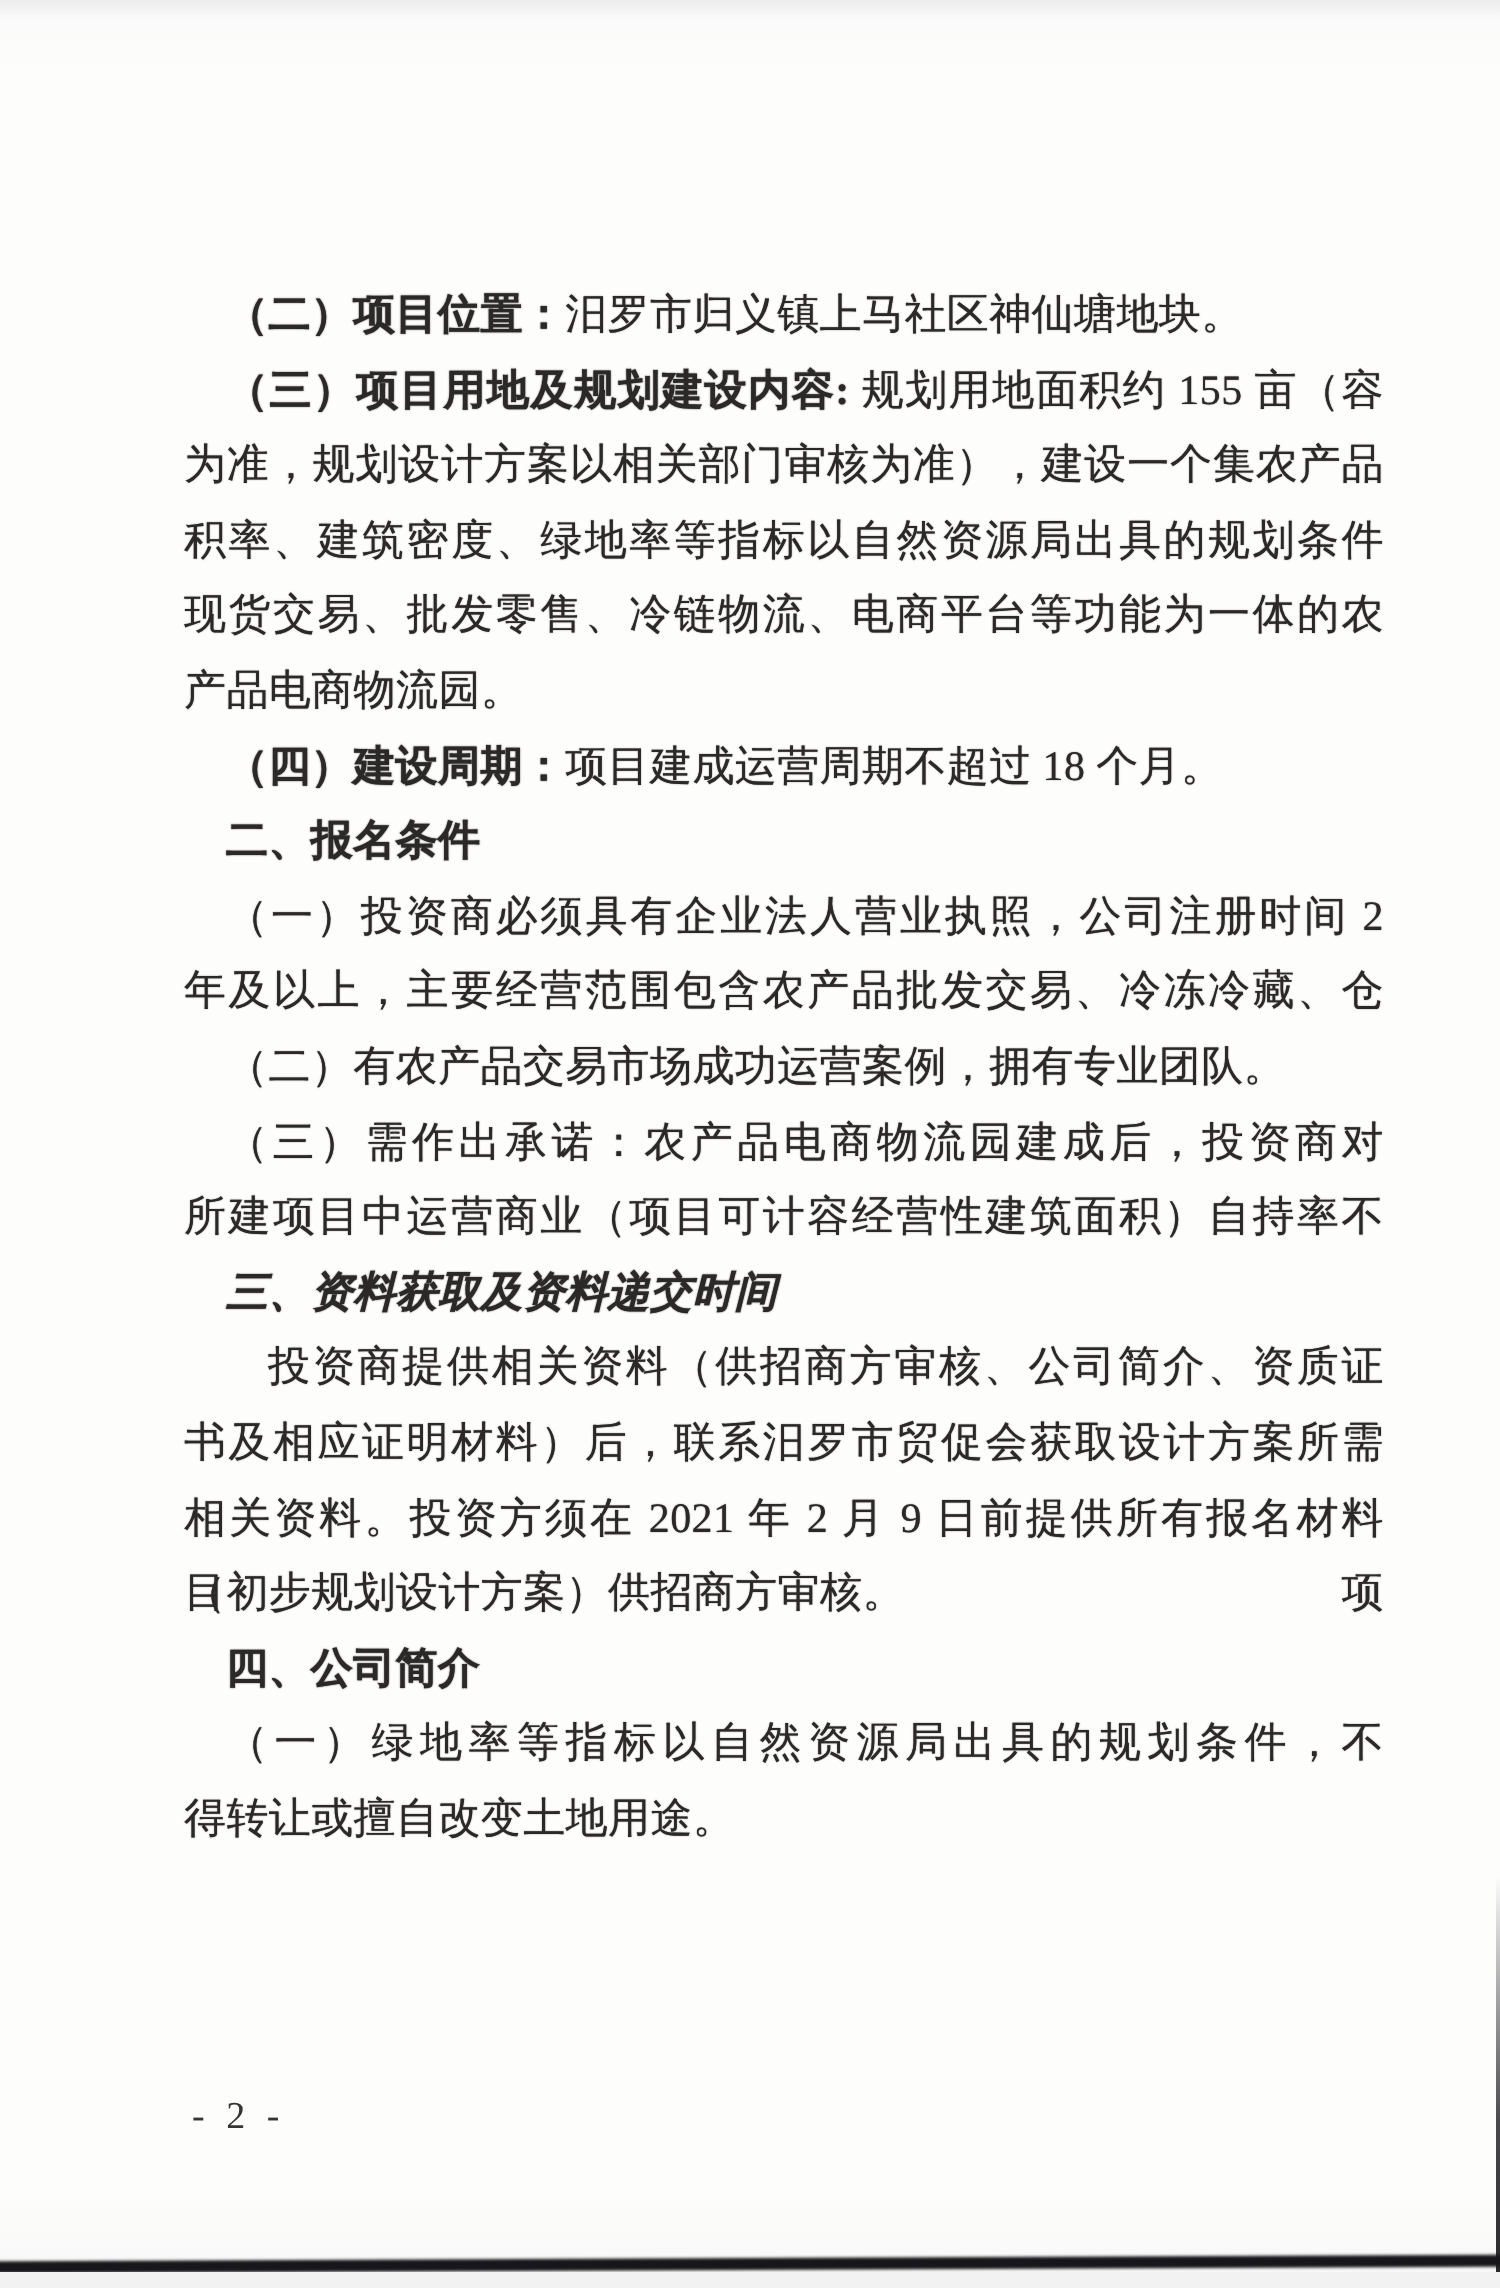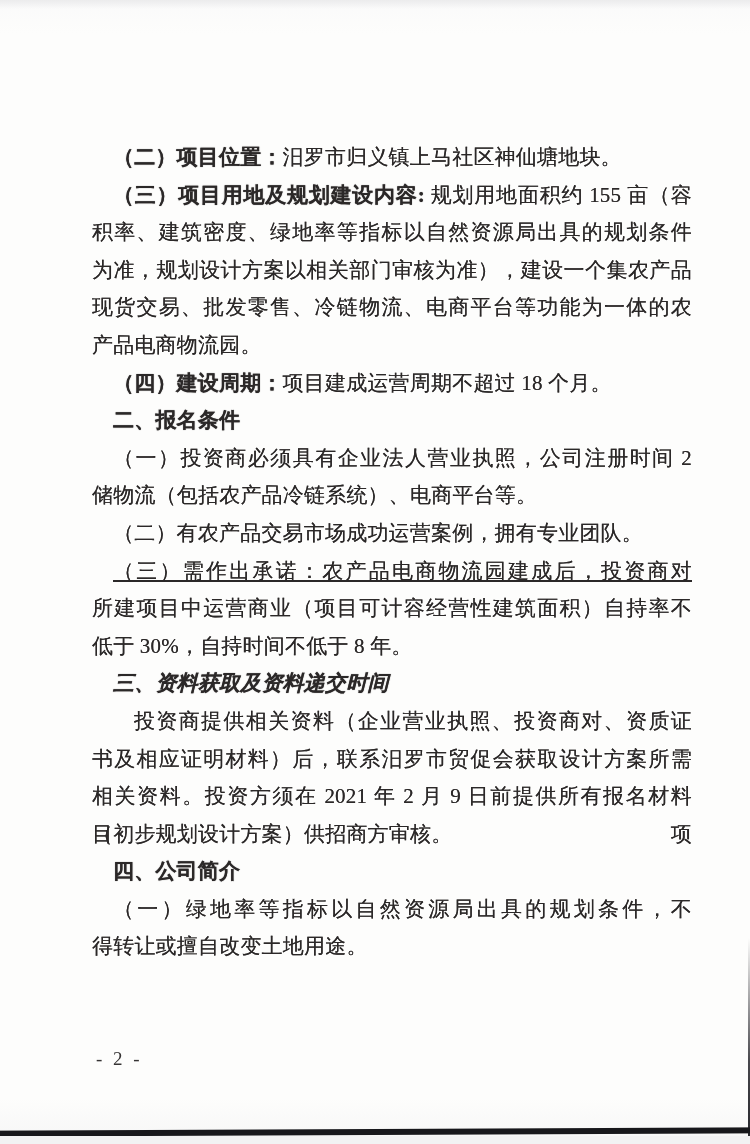--- a/index.html
+++ b/index.html
@@ -88,34 +88,33 @@
 </style>
 </head>
 <body>
 
 <div class="scan-page">
   <div class="top-edge"></div>
 
   <div class="doc-body" style="color: rgb(43, 40, 40);">
       <div class="line" style="text-indent: 1em;"><span class="seg bold">（二）项目位置：</span><span class="seg">汨罗市归义镇上马社区神仙塘地块。</span></div>
       <div class="line fill" style="text-indent: 1em;"><span class="seg bold">（三）项目用地及规划建设内容:</span><span class="seg"> 规划用地面积约 155 亩（容</span></div>
+      <div class="line fill" style="text-indent: 0em;"><span class="seg">为准，规划设计方案以相关部门审核为准），建设一个集农产品</span></div>
       <div class="line fill" style="text-indent: 0em;"><span class="seg">积率、建筑密度、绿地率等指标以自然资源局出具的规划条件</span></div>
-      <div class="line fill" style="text-indent: 0em;"><span class="seg">为准，规划设计方案以相关部门审核为准），建设一个集农产品</span></div>
       <div class="line fill" style="text-indent: 0em;"><span class="seg">现货交易、批发零售、冷链物流、电商平台等功能为一体的农</span></div>
       <div class="line" style="text-indent: 0em;"><span class="seg">产品电商物流园。</span></div>
       <div class="line" style="text-indent: 1em;"><span class="seg bold">（四）建设周期：</span><span class="seg">项目建成运营周期不超过 18 个月。</span></div>
       <div class="line" style="text-indent: 1em;"><span class="seg bold">二、报名条件</span></div>
       <div class="line fill" style="text-indent: 1em;"><span class="seg">（一）投资商必须具有企业法人营业执照，公司注册时间 2</span></div>
-      <div class="line" style="text-indent: 0em;"><span class="seg">储物流（包括农产品冷链系统）、电商平台等。</span></div>
+      <div class="line fill" style="text-indent: 0em;"><span class="seg">年及以上，主要经营范围包含农产品批发交易、冷冻冷藏、仓</span></div>
       <div class="line" style="text-indent: 1em;"><span class="seg">（二）有农产品交易市场成功运营案例，拥有专业团队。</span></div>
-      <div class="line fill" style="text-indent: 1em; text-decoration: underline;"><span class="seg">（三）需作出承诺：农产品电商物流园建成后，投资商对</span></div>
+      <div class="line fill" style="text-indent: 1em;"><span class="seg">（三）需作出承诺：农产品电商物流园建成后，投资商对</span></div>
       <div class="line fill" style="text-indent: 0em;"><span class="seg">所建项目中运营商业（项目可计容经营性建筑面积）自持率不</span></div>
-      <div class="line" style="text-indent: 0em;"><span class="seg">低于 30%，自持时间不低于 8 年。</span></div>
       <div class="line" style="text-indent: 1em; font-style: italic;"><span class="seg bold">三、资料获取及资料递交时间</span></div>
-      <div class="line fill" style="text-indent: 2em;"><span class="seg">投资商提供相关资料（企业营业执照、投资商对、资质证</span></div>
+      <div class="line fill" style="text-indent: 2em;"><span class="seg">投资商提供相关资料（供招商方审核、公司简介、资质证</span></div>
       <div class="line fill" style="text-indent: 0em;"><span class="seg">书及相应证明材料）后，联系汨罗市贸促会获取设计方案所需</span></div>
       <div class="line fill" style="text-indent: 0em;"><span class="seg">相关资料。投资方须在 2021 年 2 月 9 日前提供所有报名材料（项</span></div>
       <div class="line" style="text-indent: 0em;"><span class="seg">目初步规划设计方案）供招商方审核。</span></div>
       <div class="line" style="text-indent: 1em;"><span class="seg bold">四、公司简介</span></div>
       <div class="line fill" style="text-indent: 1em;"><span class="seg">（一）绿地率等指标以自然资源局出具的规划条件，不</span></div>
       <div class="line" style="text-indent: 0em;"><span class="seg">得转让或擅自改变土地用途。</span></div>
     </div>
 
   <div class="page-number">- 2 -</div>
 

